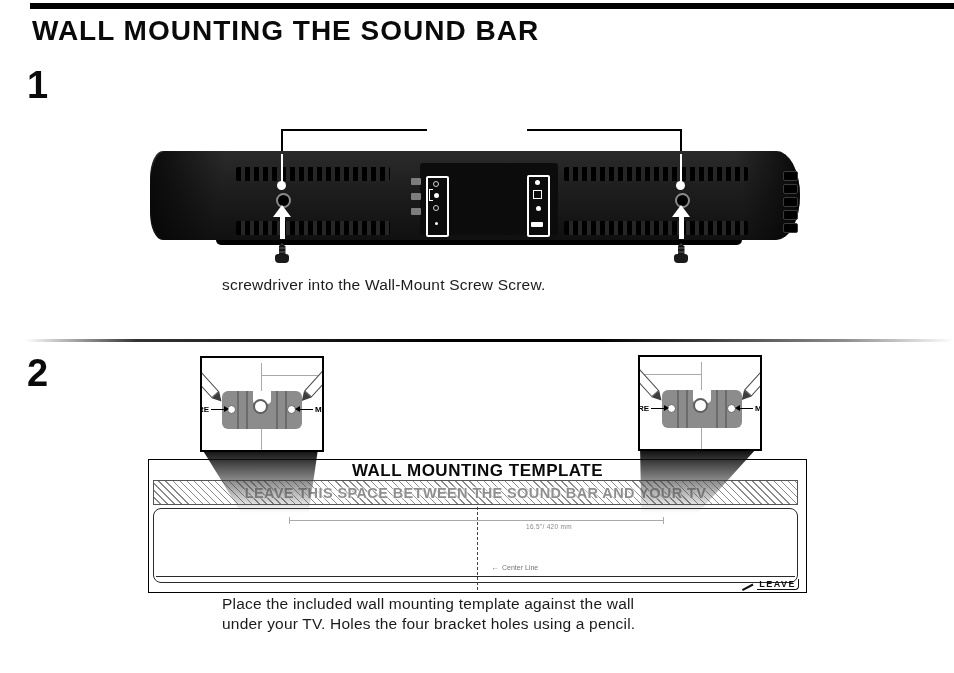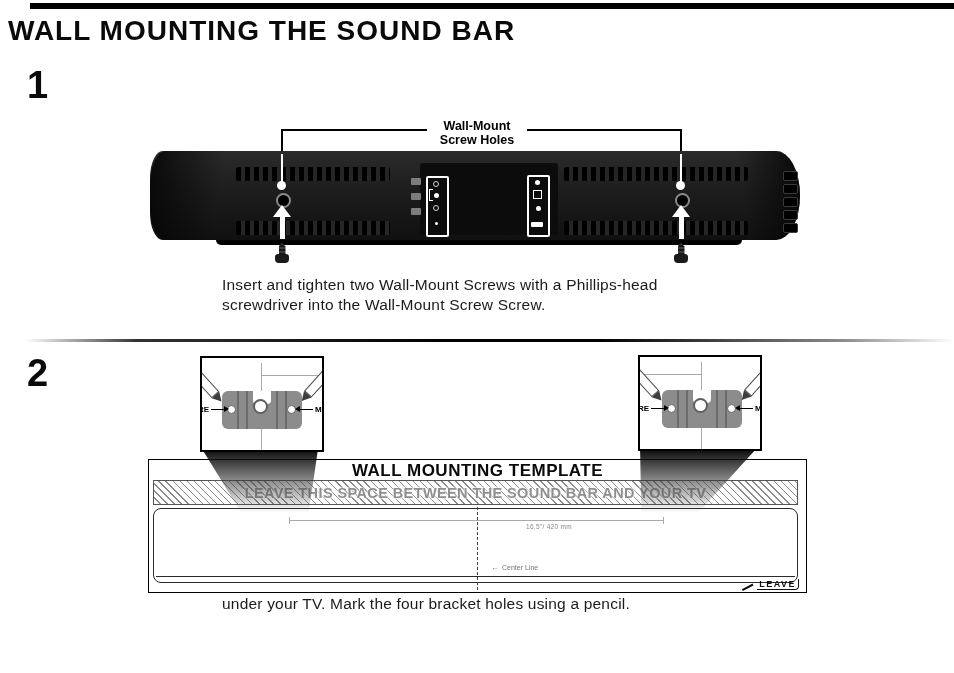--- a/index.html
+++ b/index.html
@@ -2,21 +2,21 @@
 <html><head>
 <meta charset="utf-8">
 <style>
   html,body{margin:0;padding:0;background:#fff;}
   .page{position:relative;width:954px;height:673px;background:#fff;overflow:hidden;
         font-family:"Liberation Sans", sans-serif;color:#000;}
   .abs{position:absolute;}
 
   
   .topbar{left:30px;top:3px;width:924px;height:6px;background:#000;}
-  .doc-title{left:8px;top:15px;font-size:28px;font-weight:700;letter-spacing:1px;color:#0a0a0a;}
+  .doc-title{left:32px;top:15px;font-size:28px;font-weight:700;letter-spacing:1px;color:#0a0a0a;}
   .step-num{font-size:38px;font-weight:700;color:#0a0a0a;}
   .num1{left:27px;top:64px;}
   .num2{left:27px;top:352px;}
   .back-label{left:57px;top:129px;font-size:17.5px;font-weight:700;}
 
   
   .co-text{left:427px;top:119px;width:100px;text-align:center;font-size:12.5px;font-weight:700;line-height:14px;}
   .co-line{background:#000;}
   .co-h-left{left:281px;top:129px;width:146px;height:2px;}
   .co-h-right{left:527px;top:129px;width:155px;height:2px;}
@@ -135,24 +135,20 @@
 </head>
 <body>
 
 <div class="page">
 
   <div class="abs topbar"></div>
   <div class="abs doc-title">WALL MOUNTING THE SOUND BAR</div>
 
   <div class="abs step-num num1">1</div>
 
-  <div class="abs co-text">
-    <div>Wall-Mount</div>
-    <div>Screw Holes</div>
-  </div>
   <div class="abs co-line co-h-left"></div>
   <div class="abs co-line co-h-right"></div>
   <div class="abs co-v-black" style="left:281px;"></div>
   <div class="abs co-v-black" style="left:680px;"></div>
 
   <div class="abs sb-base"></div>
   <div class="abs sb-body"></div>
   <div class="abs sb-endshade-l"></div>
   <div class="abs sb-endshade-r"></div>
   <div class="abs sb-vent v1"></div>
@@ -202,21 +198,20 @@
   <div class="abs screw" style="left:274px;">
     <div class="screw-shaft"></div>
     <div class="screw-head"></div>
   </div>
   <div class="abs screw" style="left:673px;">
     <div class="screw-shaft"></div>
     <div class="screw-head"></div>
   </div>
 
   <div class="abs instr instr1">
-    <div>Insert and tighten two Wall-Mount Screws with a Phillips-head</div>
     <div>screwdriver into the Wall-Mount Screw Screw.</div>
   </div>
 
   <div class="abs divider"></div>
 
   <div class="abs step-num num2">2</div>
 
   <div class="abs trap trap-l"></div>
   <div class="abs trap trap-r"></div>
 
@@ -359,16 +354,17 @@
         <span>MARK HERE</span>
         <span class="mk-line"></span>
       </div>
     <div class="mark-lab mk-r">
         <span class="mk-line"></span>
         <span>MARK HERE</span>
       </div>
   </div>
 
   <div class="abs instr instr2">
-    <div>under your TV. Mark the four bracket holes using a pencil.</div>
+    <div>Place the included wall mounting template against the wall</div>
+    <div>under your TV. Holes the four bracket holes using a pencil.</div>
   </div>
 
 </div>
 
 </body></html>

